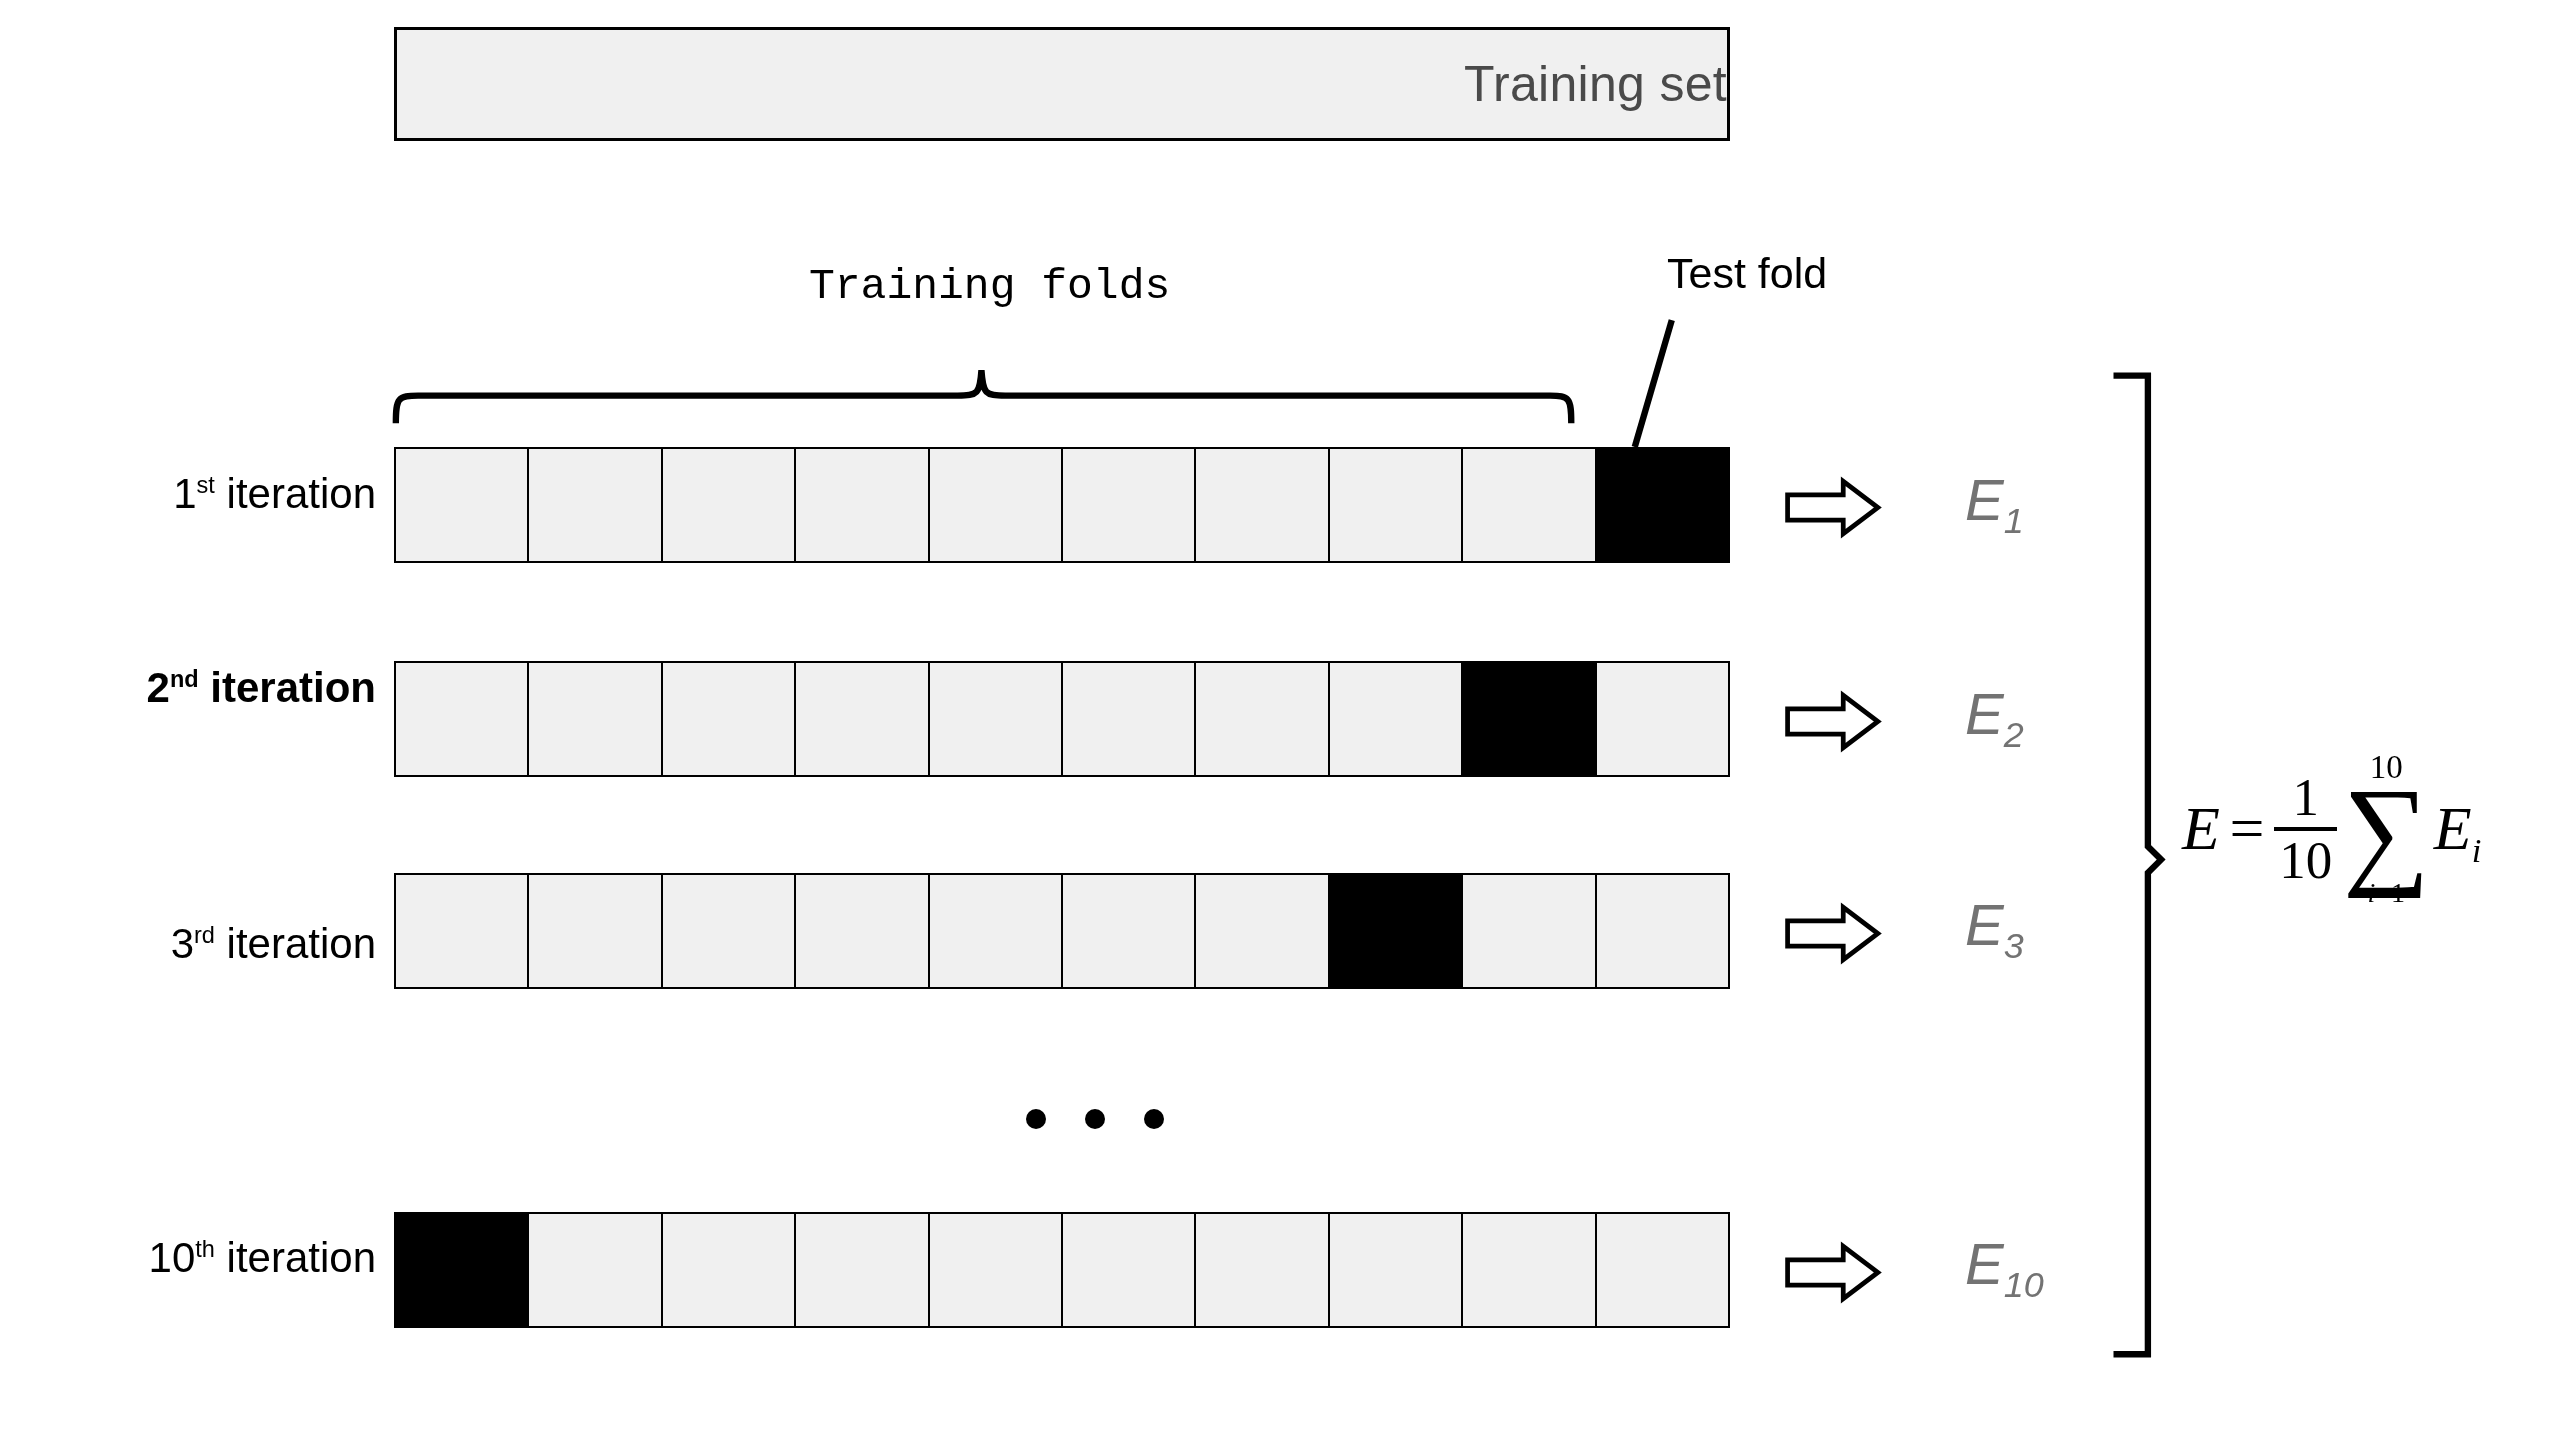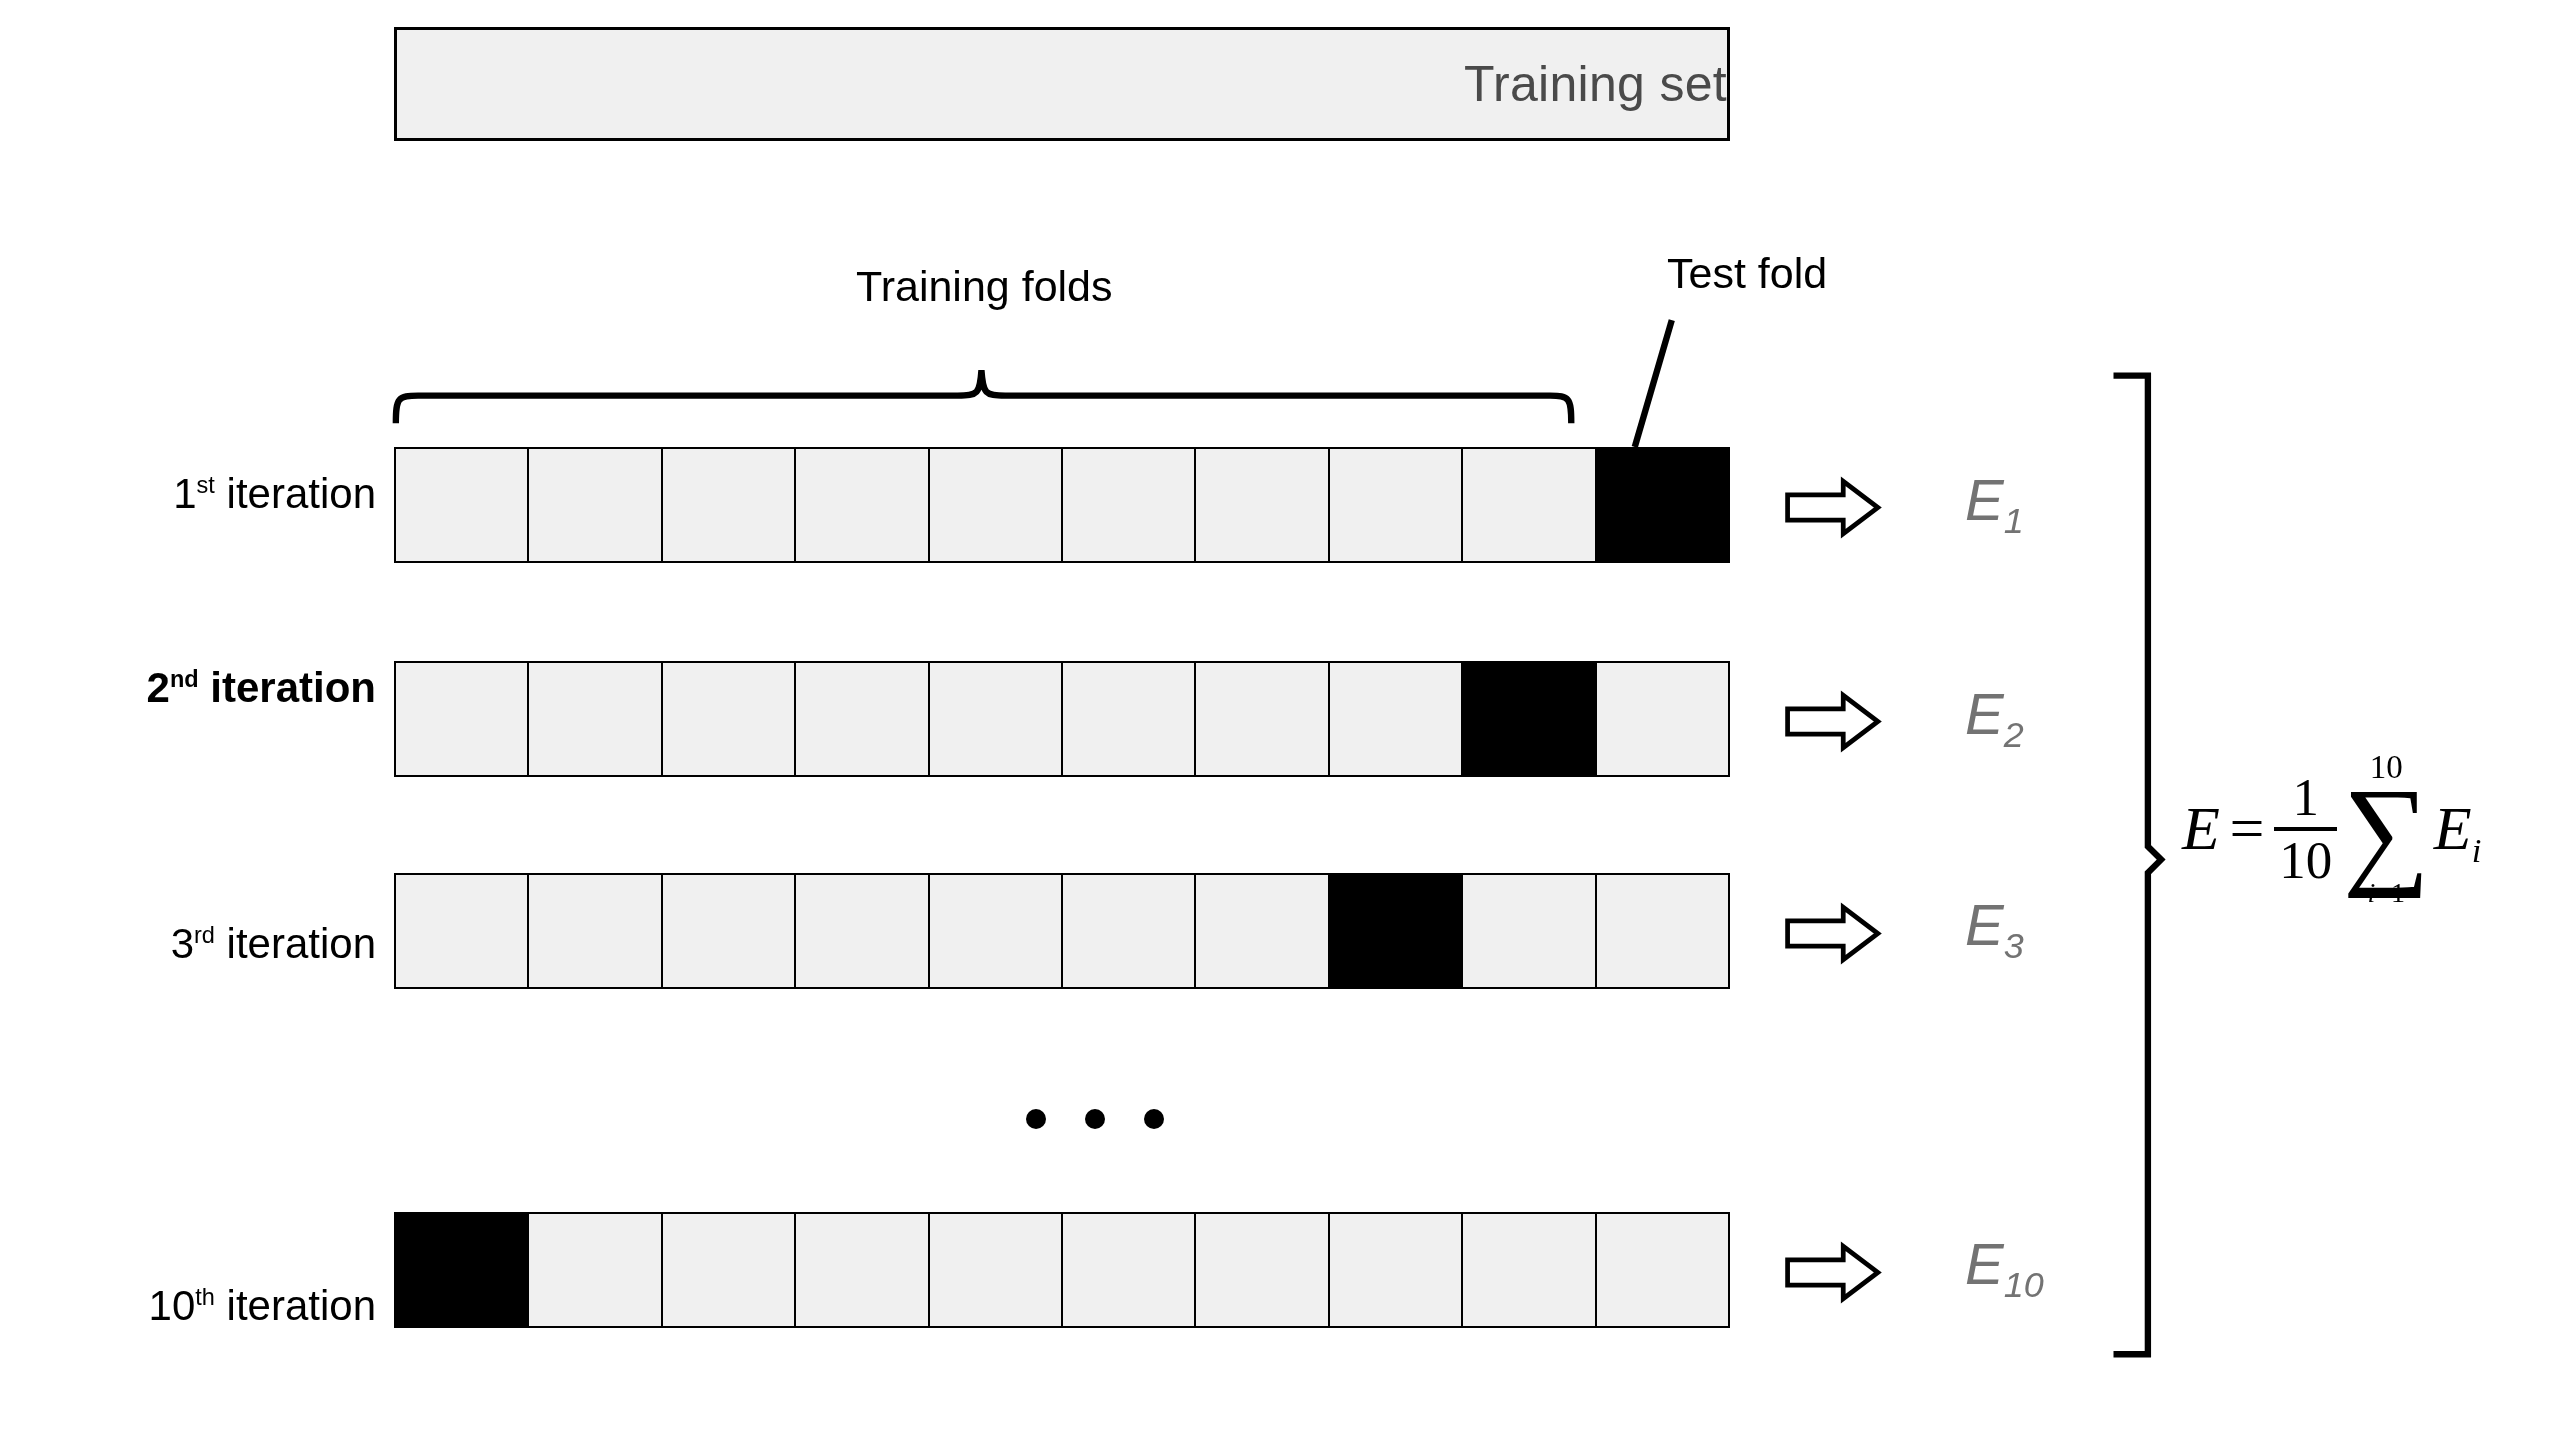--- a/index.html
+++ b/index.html
@@ -41,22 +41,23 @@
   }
 
   
   .section-label {
     position: absolute;
     font-size: 43px;
     color: #000000;
     white-space: nowrap;
   }
   #training-folds-label {
-    left: 856px;
+    left: 809px;
     top: 262px;
+    font-family: Liberation Mono, monospace;
   }
   #test-fold-label {
     left: 1667px;
     top: 249px;
   }
 
   
   .svg-layer {
     position: absolute;
     left: 0;
@@ -318,21 +319,21 @@
   <div class="e-label" style="left:1965px; top:891px;">
     <span>E</span><sub>3</sub>
   </div>
 
   <div id="ellipsis">
     <span class="ellipsis-dot"></span>
     <span class="ellipsis-dot"></span>
     <span class="ellipsis-dot"></span>
   </div>
 
-  <div class="iteration-label" style="top:1282px;">
+  <div class="iteration-label" style="top:1234px;">
     <span>10</span><sup>th</sup><span> iteration</span>
   </div>
   <div class="fold-row" style="top:1212px;">
     <div class="fold-cell test"></div>
     <div class="fold-cell"></div>
     <div class="fold-cell"></div>
     <div class="fold-cell"></div>
     <div class="fold-cell"></div>
     <div class="fold-cell"></div>
     <div class="fold-cell"></div>

